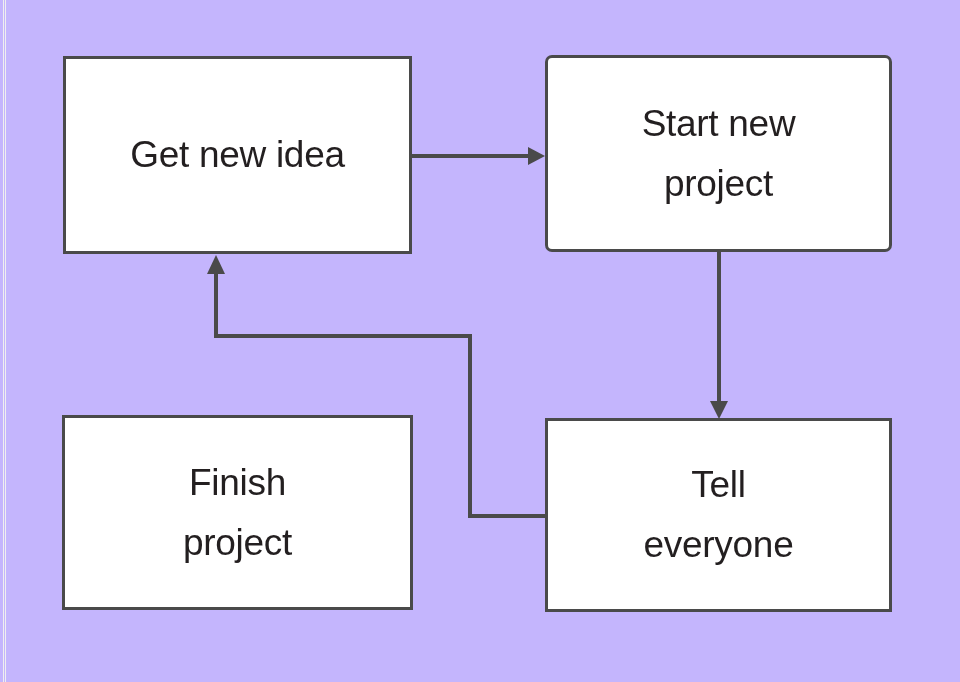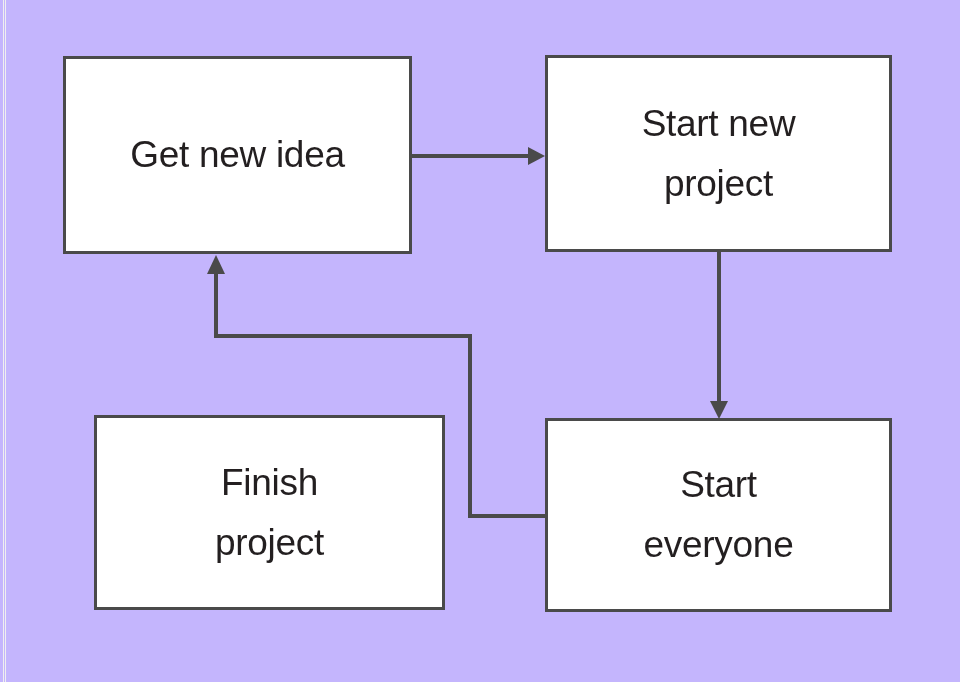--- a/index.html
+++ b/index.html
@@ -43,22 +43,22 @@
     font-size: 37px;
     line-height: 60px;
     color: #231f20;
     letter-spacing: -0.3px;
     white-space: pre-line;
     font-weight: 400;
   }
 
   
   #node-get-new-idea      { left: 63px;  top: 56px;  width: 349px; height: 198px; }
-  #node-start-new-project { left: 545px; top: 55px;  width: 347px; height: 197px; }
-  #node-finish-project    { left: 62px;  top: 415px; width: 351px; height: 195px; margin-left: 32px; }
+  #node-start-new-project { left: 545px; top: 55px;  width: 347px; height: 197px; border-radius: 7px; }
+  #node-finish-project    { left: 62px;  top: 415px; width: 351px; height: 195px; }
   #node-tell-everyone     { left: 545px; top: 418px; width: 347px; height: 194px; }
 
   
   #connectors {
     position: absolute;
     left: 0;
     top: 0;
     width: 960px;
     height: 682px;
     pointer-events: none;
@@ -92,21 +92,21 @@
     <span class="node-label">Start new
 project</span>
   </div>
 
   <div class="node" id="node-finish-project">
     <span class="node-label">Finish
 project</span>
   </div>
 
   <div class="node" id="node-tell-everyone">
-    <span class="node-label">Start
+    <span class="node-label">Tell
 everyone</span>
   </div>
 
   <svg id="connectors" viewBox="0 0 960 682">
 
     <g>
       <line x1="412" y1="156" x2="537" y2="156"></line>
       <polygon class="arrowhead" points="545,156 528,147 528,165"></polygon>
     </g>
 

